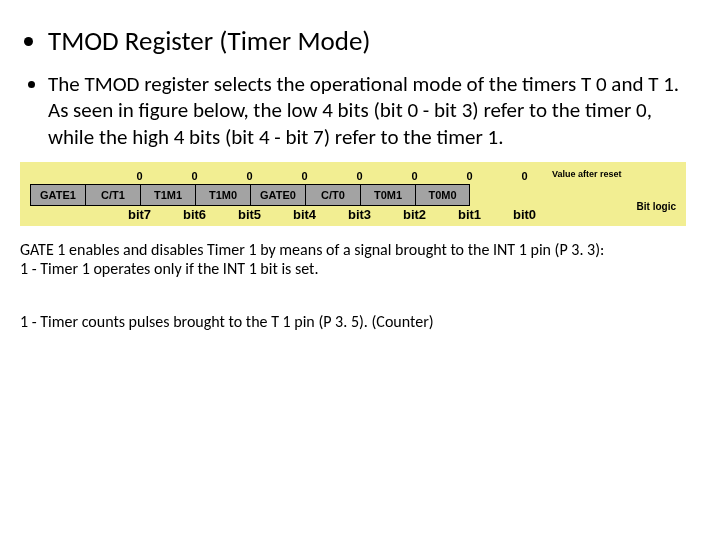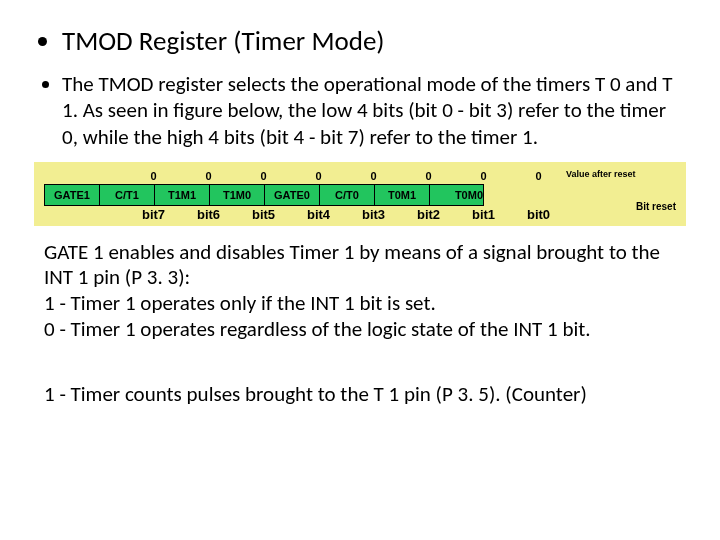--- a/index.html
+++ b/index.html
@@ -6,21 +6,21 @@
     margin: 0;
     padding: 0;
     width: 720px;
     height: 540px;
     background: #ffffff;
     font-family: Calibri, "Segoe UI", Arial, sans-serif;
     color: #000;
   }
   .slide {
     box-sizing: border-box;
-    padding: 24px 34px 0 34px;
+    padding: 24px 34px 0 20px;
   }
   ul.top {
     margin: 0;
     padding: 0 0 0 28px;
     list-style: disc;
   }
   ul.top > li.title {
     font-size: 27px;
     margin-bottom: 14px;
   }
@@ -63,29 +63,28 @@
   }
   .reset-cell {
     font-size: 11px;
     font-weight: bold;
     height: 16px;
     line-height: 16px;
   }
   .bit-cell {
     font-size: 11px;
     font-weight: bold;
-    background: #22c55e;
+    background: #a3a3a3;
     border: 1px solid #000;
     border-right: none;
     height: 22px;
     line-height: 20px;
   }
   .bit-cell:last-child {
     border-right: 1px solid #000;
-    text-align: right;
   }
   .lbl-cell {
     font-size: 13px;
     font-weight: bold;
     height: 14px;
     line-height: 14px;
     padding-top: 2px;
   }
   .right-meta {
     font-size: 9px;
@@ -96,23 +95,22 @@
   }
   .right-meta .v1 { margin-bottom: 2px; }
   .bitname {
     position: absolute;
     right: 10px;
     bottom: 14px;
     font-size: 10px;
     font-weight: bold;
   }
   .notes {
-    font-size: 21px;
+    font-size: 16px;
     line-height: 1.22;
-    margin-left: 10px;
   }
   .notes p {
     margin: 0 0 14px 0;
   }
 </style>
 </head>
 <body>
 
 <div class="slide">
 
@@ -161,29 +159,28 @@
           <div class="lbl-cell">bit6</div>
           <div class="lbl-cell">bit5</div>
           <div class="lbl-cell">bit4</div>
           <div class="lbl-cell">bit3</div>
           <div class="lbl-cell">bit2</div>
           <div class="lbl-cell">bit1</div>
           <div class="lbl-cell">bit0</div>
         </div>
       </div>
 
-      <div class="bitname">Bit reset</div>
+      <div class="bitname">Bit logic</div>
     </div>
   </div>
 
   <div class="notes">
     <p>
       <span>GATE 1 enables and disables Timer 1 by means of a signal brought to the INT 1 pin (P 3. 3):</span><br>
       <span>1 - Timer 1 operates only if the INT 1 bit is set.</span><br>
-      <span>0 - Timer 1 operates regardless of the logic state of the INT 1 bit.</span>
     </p>
     <p>
       <br>
       <span>1 - Timer counts pulses brought to the T 1 pin (P 3. 5). (Counter)</span><br>
     </p>
   </div>
 
 </div>
 
 </body></html>

